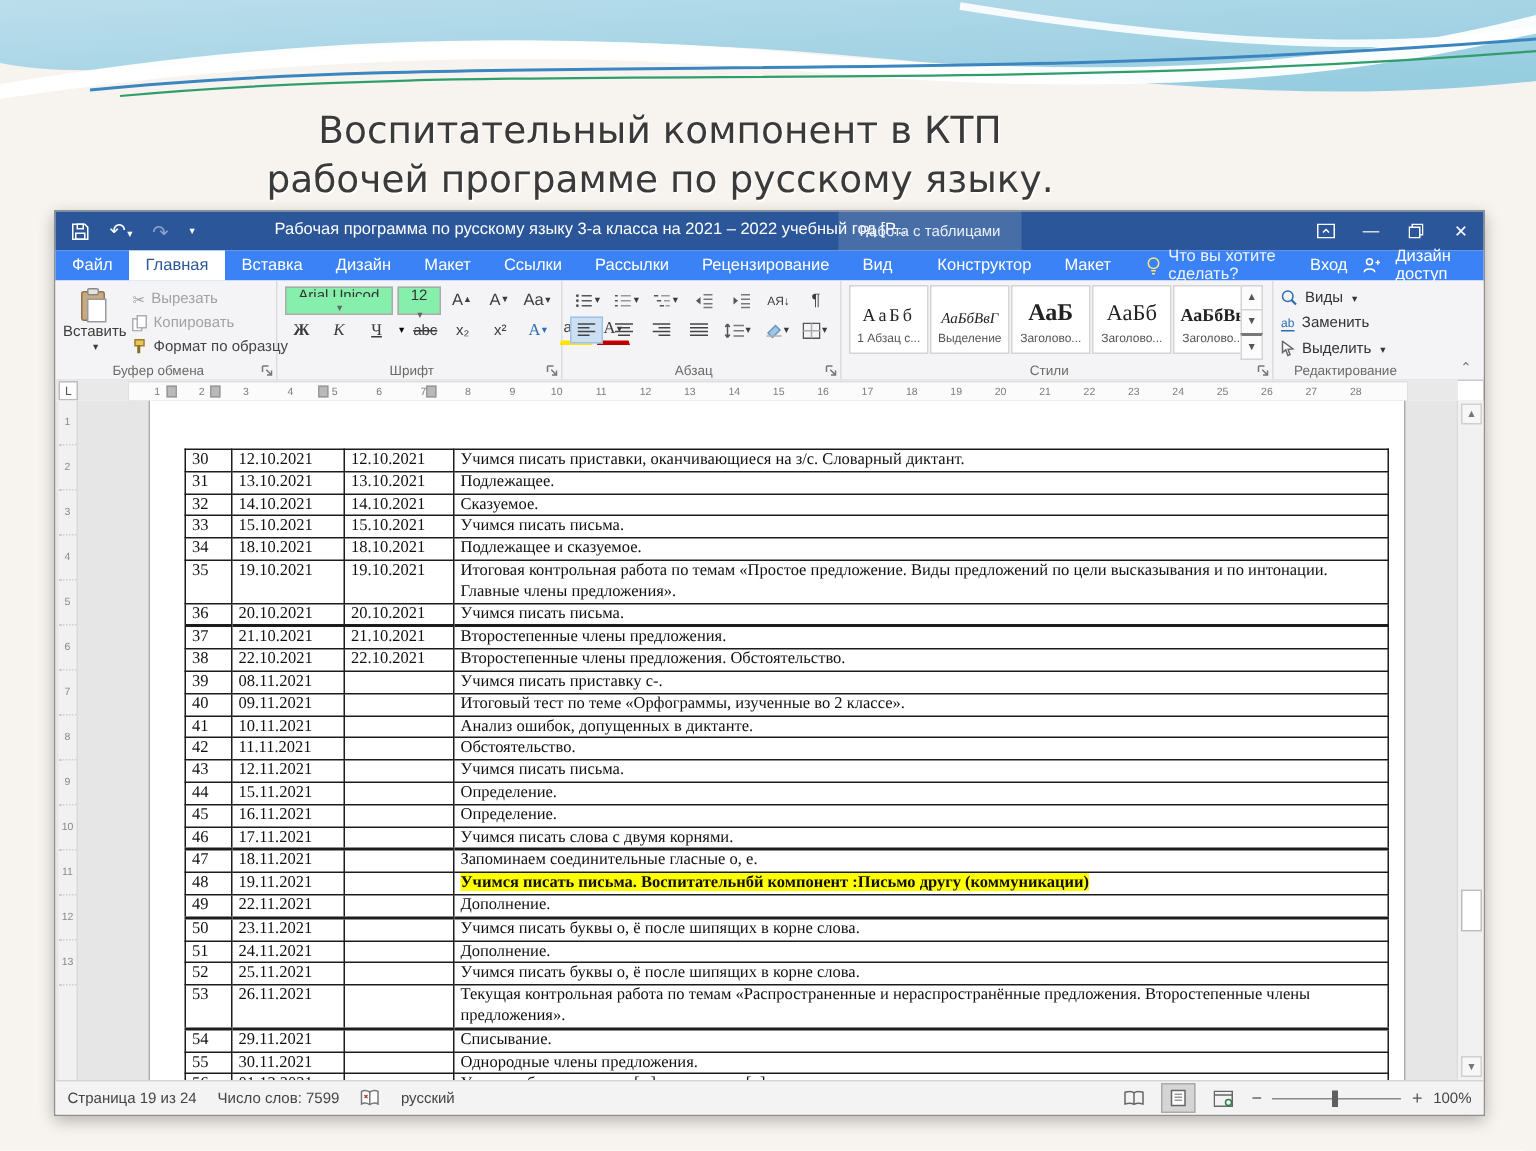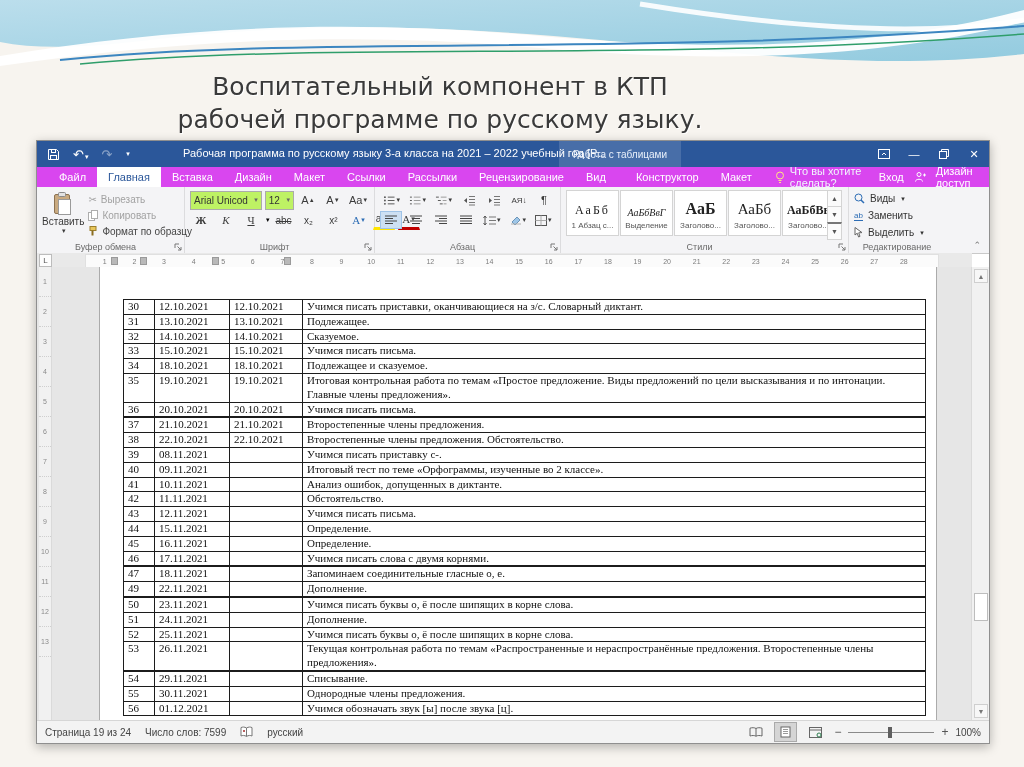--- a/index.html
+++ b/index.html
@@ -17,38 +17,38 @@
   .qat{position:absolute;left:10px;top:0;height:26px;display:flex;align-items:center;gap:13px;}
   .qat .glyph{font-size:13px;line-height:1;}
   .dim{opacity:.45;}
   .caret{font-size:7px;margin-left:1px;}
   #doc-title{position:absolute;left:146px;top:6px;font-size:11px;white-space:nowrap;}
   #ctx-hdr{position:absolute;left:522px;top:0;width:122px;height:26px;background:rgba(255,255,255,.14);
     display:flex;align-items:center;justify-content:center;font-size:10px;color:#eaf1fb;}
   #win-controls{position:absolute;right:0;top:0;height:26px;display:flex;}
   .wbtn{width:30px;height:26px;display:flex;align-items:center;justify-content:center;font-size:11px;color:#fff;}
   
-  #tabrow{position:absolute;left:0;top:26px;right:0;height:20px;background:#d946ef;display:flex;align-items:stretch;color:#fff;padding-left:11px;}
+  #tabrow{position:absolute;left:0;top:26px;right:0;height:20px;background:#3b82f6;display:flex;align-items:stretch;color:#fff;}
   #tabs-main{display:flex;}
   .tab{padding:4px 11px 3px;font-size:11px;cursor:default;white-space:nowrap;}
   .tab.active{background:#fff;color:#2b579a;}
   .tab.ctx1{margin-left:8px;}
   .hint{display:flex;align-items:center;gap:5px;margin-left:12px;font-size:11px;color:#f0f5fc;}
   #tab-right{margin-left:auto;display:flex;align-items:center;gap:10px;padding-right:10px;}
   
   #ribbon{position:absolute;left:0;top:46px;right:0;height:66px;background:#f4f4f6;border-bottom:1px solid #c9c9c9;display:flex;}
   .rgroup{position:relative;border-right:1px solid #dcdcde;padding:3px 5px 14px 5px;box-sizing:border-box;}
   .glabel{position:absolute;bottom:1px;left:0;right:10px;text-align:center;font-size:9px;color:#6a6a6a;}
   .launcher{position:absolute;bottom:2px;right:2px;}
   .rowline{display:flex;align-items:center;gap:3px;height:20px;}
   .btn16{min-width:16px;height:16px;display:inline-flex;align-items:center;justify-content:center;
     font-size:11px;color:#3b3b3b;padding:0 2px;border:1px solid transparent;}
   .btn16.pressed{background:#cde0f3;border-color:#9fc3e7;}
-  .combo{background:#bef264;border:1px solid #ababab;height:17px;display:flex;align-items:center;
-    font-size:10px;color:#333;padding:0 3px;gap:3px;}
+  .combo{background:#86efac;border:1px solid #ababab;height:17px;display:flex;align-items:center;
+    font-size:10px;color:#333;padding:0 3px;gap:3px;flex-direction:column;}
   .combo .caret{color:#666;}
   
   #grp-clipboard{width:148px;display:flex;gap:4px;}
   #paste-btn{width:46px;text-align:center;font-size:10px;color:#3b3b3b;padding-top:2px;}
   .clip-items{display:flex;flex-direction:column;justify-content:flex-start;gap:1px;padding-top:2px;}
   .clip-item{display:flex;align-items:center;gap:4px;font-size:10px;height:16px;white-space:nowrap;}
   .disabled-txt{color:#a2a2a2;}
   
   .letter{font-family:"Liberation Serif",serif;}
   .u-under{text-decoration:underline;}
@@ -621,20 +621,26 @@
               <td class="c-d1">17.11.2021</td>
               <td class="c-d2"></td>
               <td class="c-t">Учимся писать слова с двумя корнями.</td>
             </tr>
             <tr>
               <td class="c-n">47</td>
               <td class="c-d1">18.11.2021</td>
               <td class="c-d2"></td>
               <td class="c-t">Запоминаем соединительные гласные о, е.</td>
             </tr>
+            <tr>
+              <td class="c-n">48</td>
+              <td class="c-d1">19.11.2021</td>
+              <td class="c-d2"></td>
+              <td class="c-t"><span class="hl">Учимся писать письма. Воспитательнбй компонент :Письмо другу (коммуникации)</span></td>
+            </tr>
             <tr class="thick">
               <td class="c-n">49</td>
               <td class="c-d1">22.11.2021</td>
               <td class="c-d2"></td>
               <td class="c-t">Дополнение.</td>
             </tr>
             <tr>
               <td class="c-n">50</td>
               <td class="c-d1">23.11.2021</td>
               <td class="c-d2"></td>

